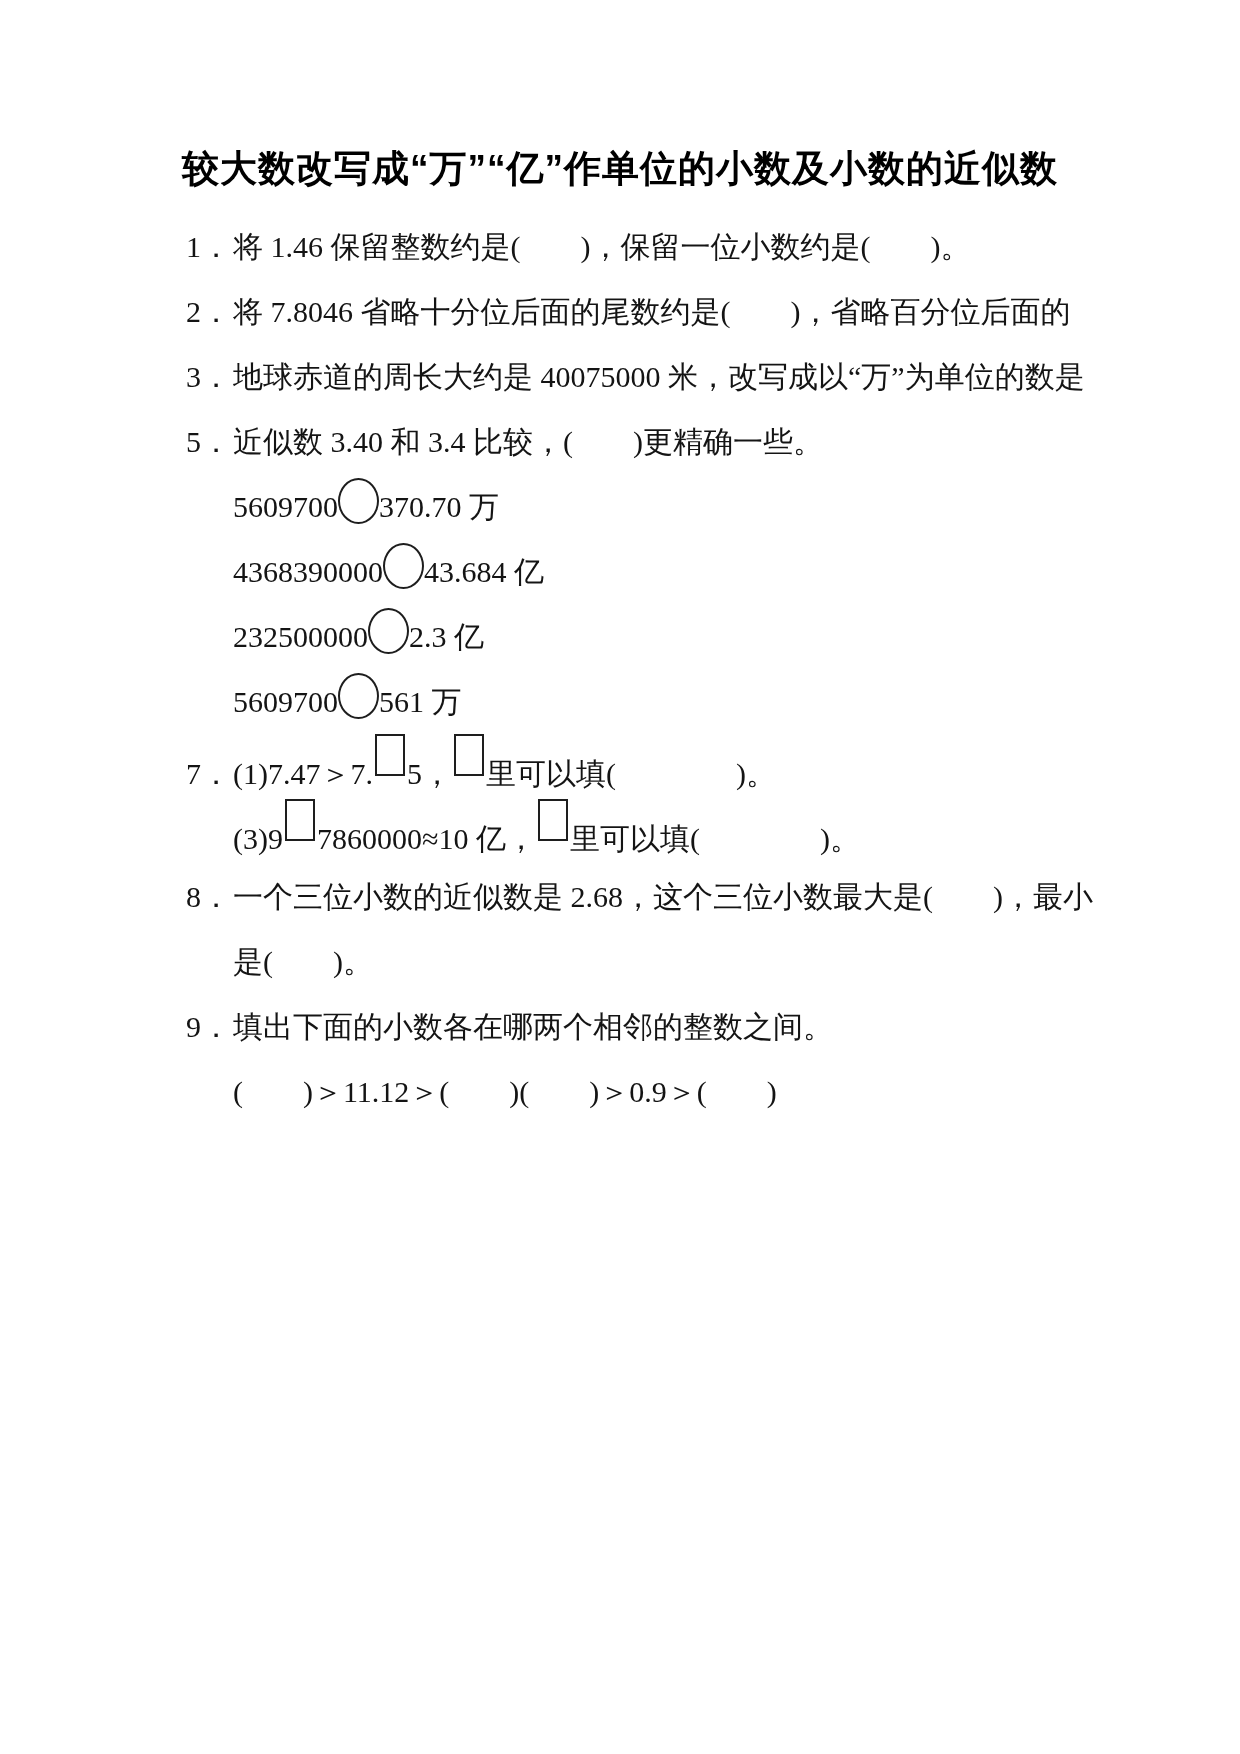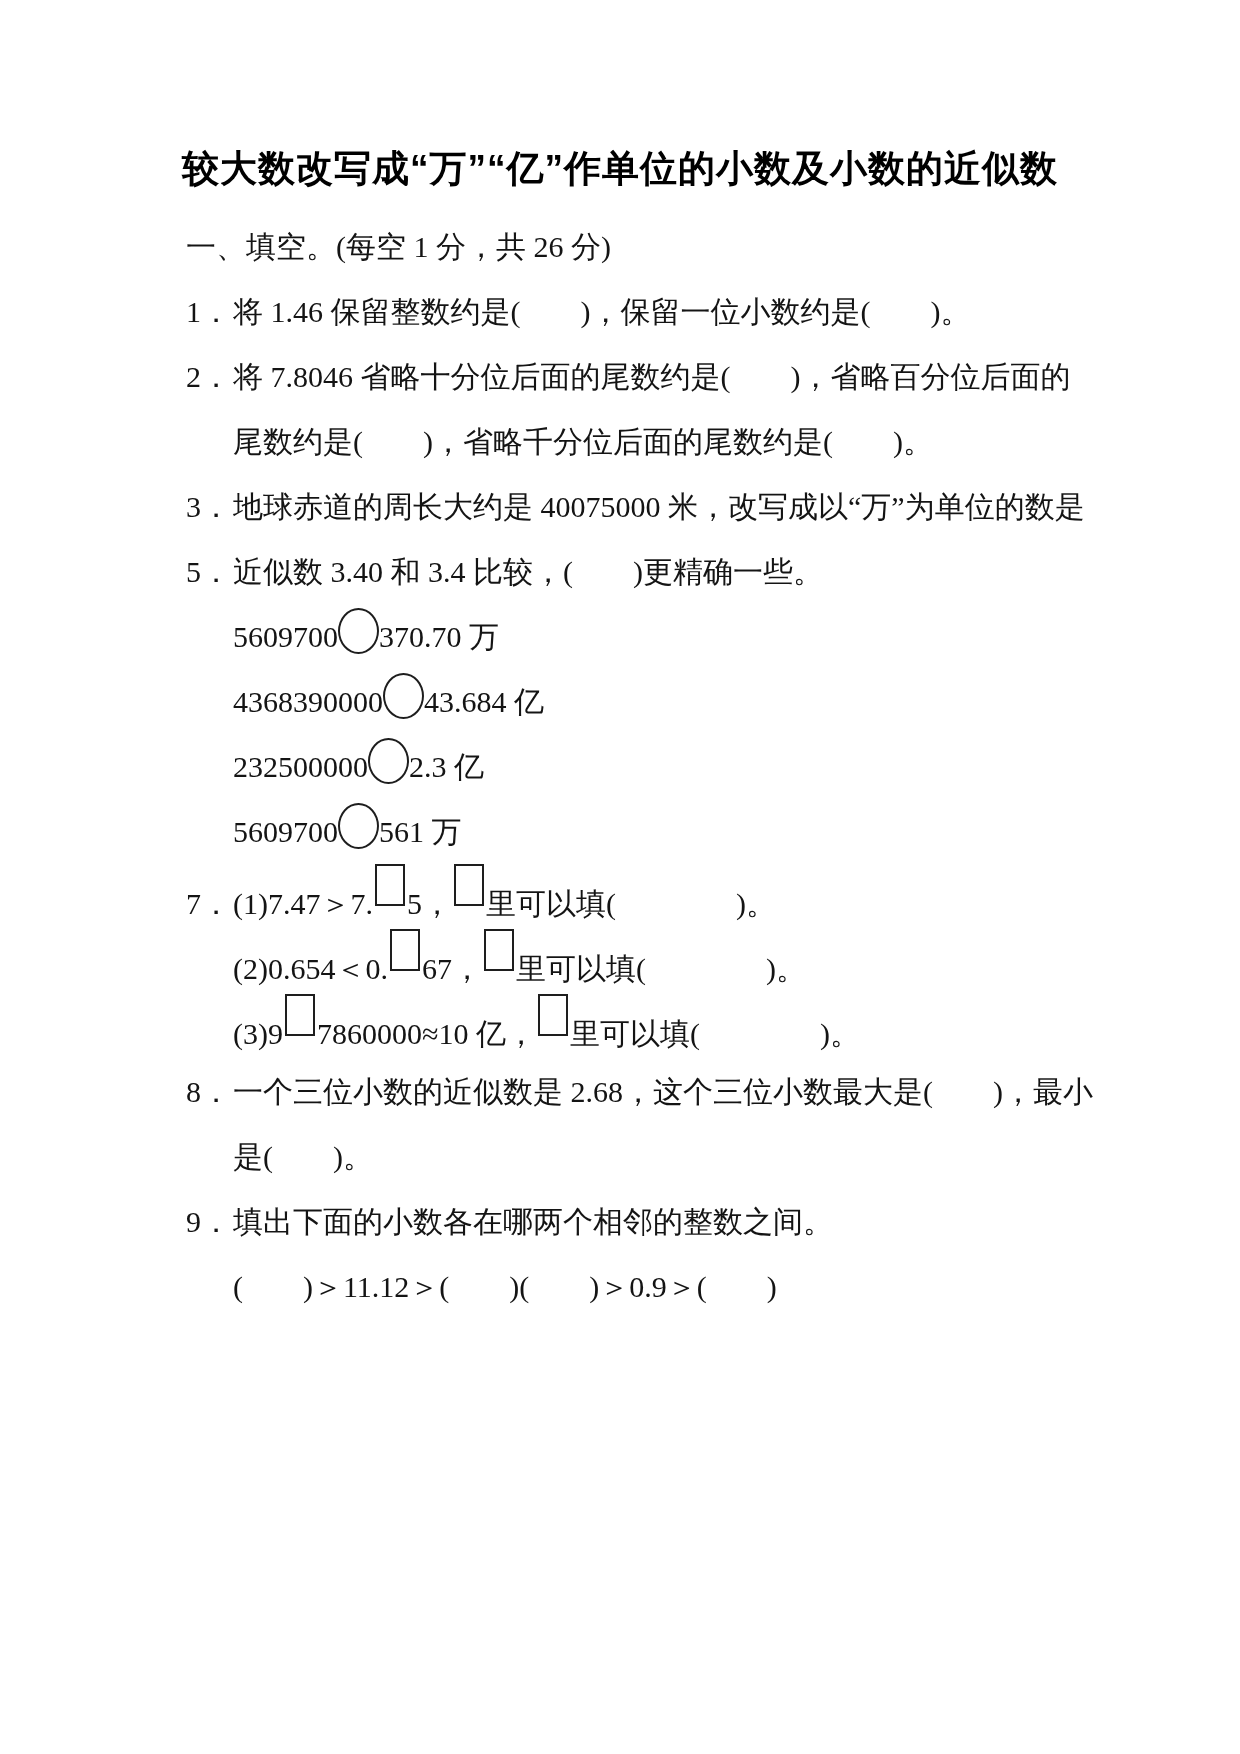--- a/index.html
+++ b/index.html
@@ -73,31 +73,27 @@
 </style>
 </head>
 <body>
 
 <div class="page">
 
   <h1 class="title">较大数改写成“万”“亿”作单位的小数及小数的近似数</h1>
 
   <div class="content">
 
-    <div class="line">一、填空。(每空 1 分，共 26 分)</div>
 
     <div class="line">
       <span class="qnum">1．</span><span>将 1.46 保留整数约是(　　)，保留一位小数约是(　　)。</span>
     </div>
 
     <div class="line">
       <span class="qnum">2．</span><span>将 7.8046 省略十分位后面的尾数约是(　　)，省略百分位后面的</span>
-    </div>
-    <div class="line cont">
-      <span>尾数约是(　　)，省略千分位后面的尾数约是(　　)。</span>
     </div>
 
     <div class="line">
       <span class="qnum">3．</span><span>地球赤道的周长大约是 40075000 米，改写成以“万”为单位的数是</span>
     </div>
 
 
     <div class="line">
       <span class="qnum">5．</span><span>近似数 3.40 和 3.4 比较，(　　)更精确一些。</span>
     </div>
@@ -113,23 +109,20 @@
       <span>232500000</span><span class="circle"></span><span>2.3 亿</span>
     </div>
     <div class="line cont">
       <span>5609700</span><span class="circle"></span><span>561 万</span>
     </div>
 
     <div class="line">
       <span class="qnum">7．</span><span>(1)7.47＞7.</span><span class="sq"></span><span>5，</span><span class="sq"></span><span>里可以填(　　　　)。</span>
     </div>
     <div class="line cont">
-      <span>(2)0.654＜0.</span><span class="sq"></span><span>67，</span><span class="sq"></span><span>里可以填(　　　　)。</span>
-    </div>
-    <div class="line cont">
       <span>(3)9</span><span class="sq"></span><span>7860000≈10 亿，</span><span class="sq"></span><span>里可以填(　　　　)。</span>
     </div>
 
     <div class="line">
       <span class="qnum">8．</span><span>一个三位小数的近似数是 2.68，这个三位小数最大是(　　)，最小</span>
     </div>
     <div class="line cont">
       <span>是(　　)。</span>
     </div>
 

